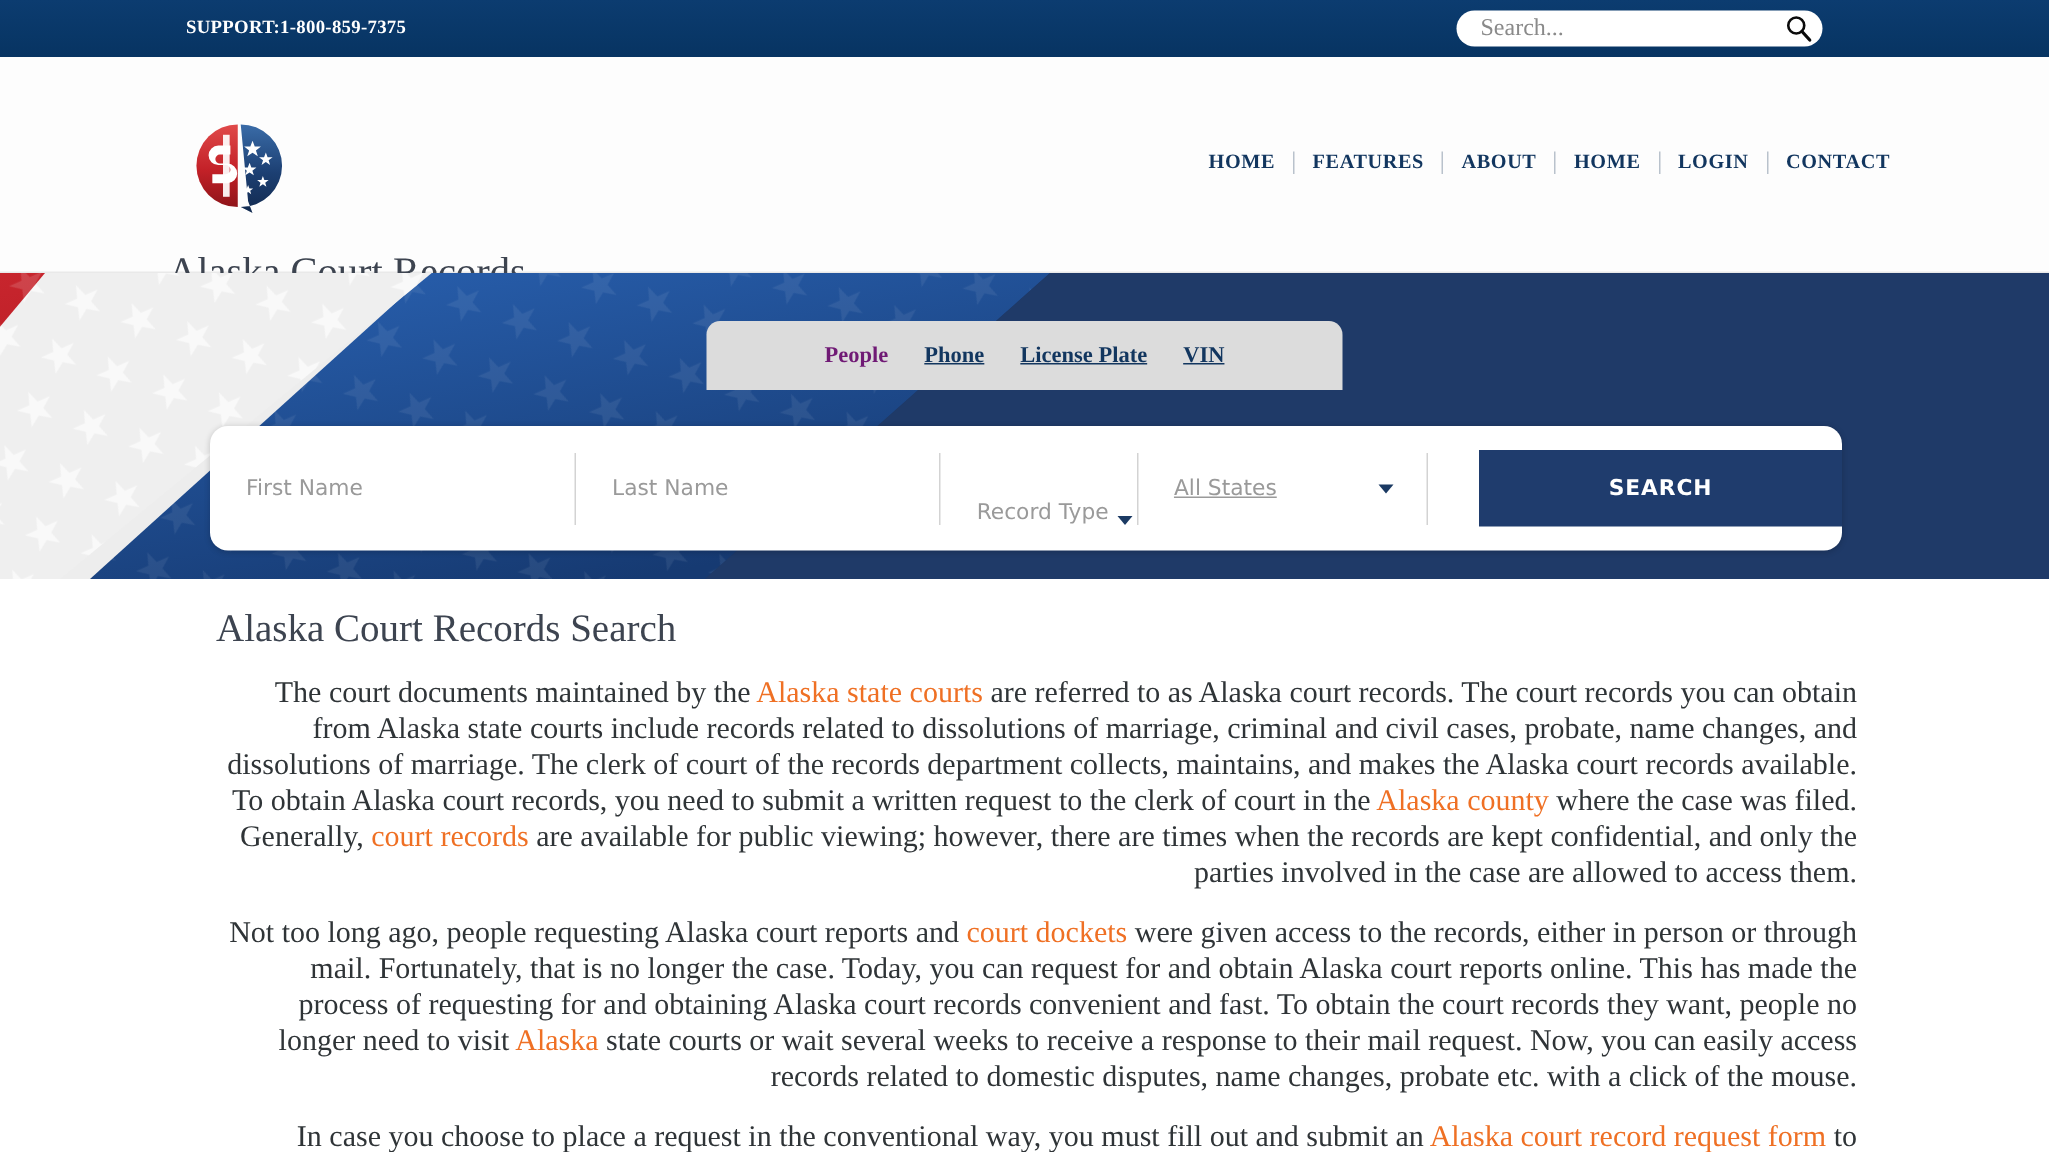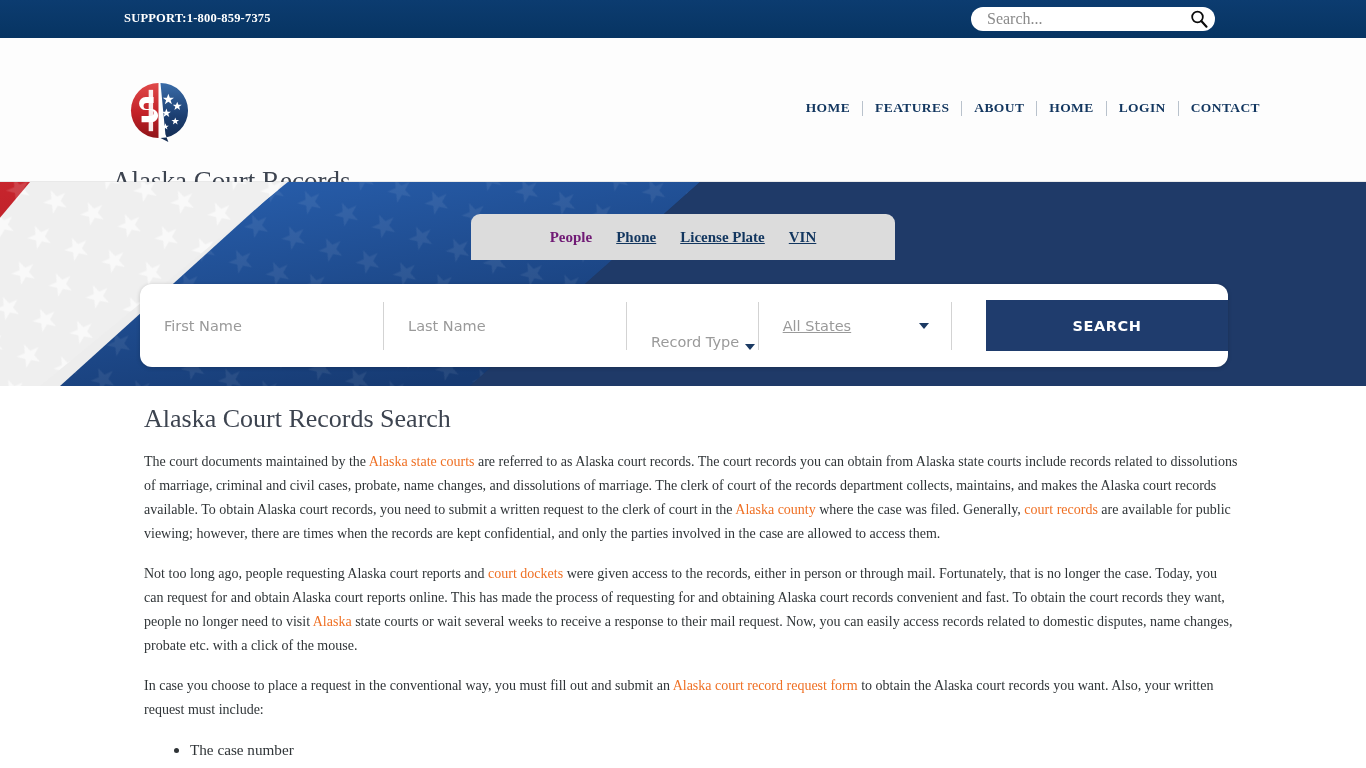--- a/index.html
+++ b/index.html
@@ -242,25 +242,25 @@
   }
   h2.section-title {
     font-family: "Liberation Serif", serif;
     font-size: 26px;
     font-weight: normal;
     color: #3d4450;
     margin: 18px 0 16px 0;
   }
   p.body {
     font-family: "Liberation Serif", serif;
-    font-size: 14px;
+    font-size: 20px;
     line-height: 24px;
     color: #2f3437;
     margin: 0 0 16px 0;
-    text-align: left;
+    text-align: right;
   }
   a.inline-link { color: #ef7024; text-decoration: none; }
   ul.bullets {
     margin: 6px 0 0 0;
     padding-left: 46px;
     font-family: "Liberation Serif", serif;
     font-size: 15.2px;
     line-height: 24px;
     color: #2f3437;
   }

